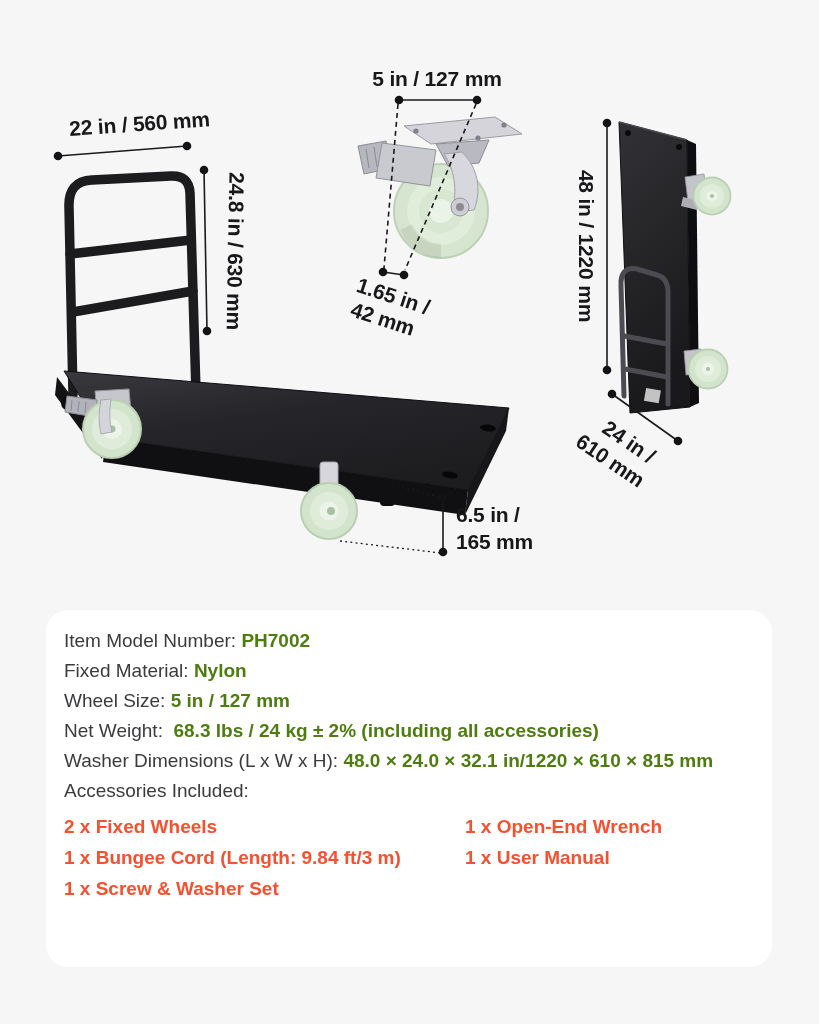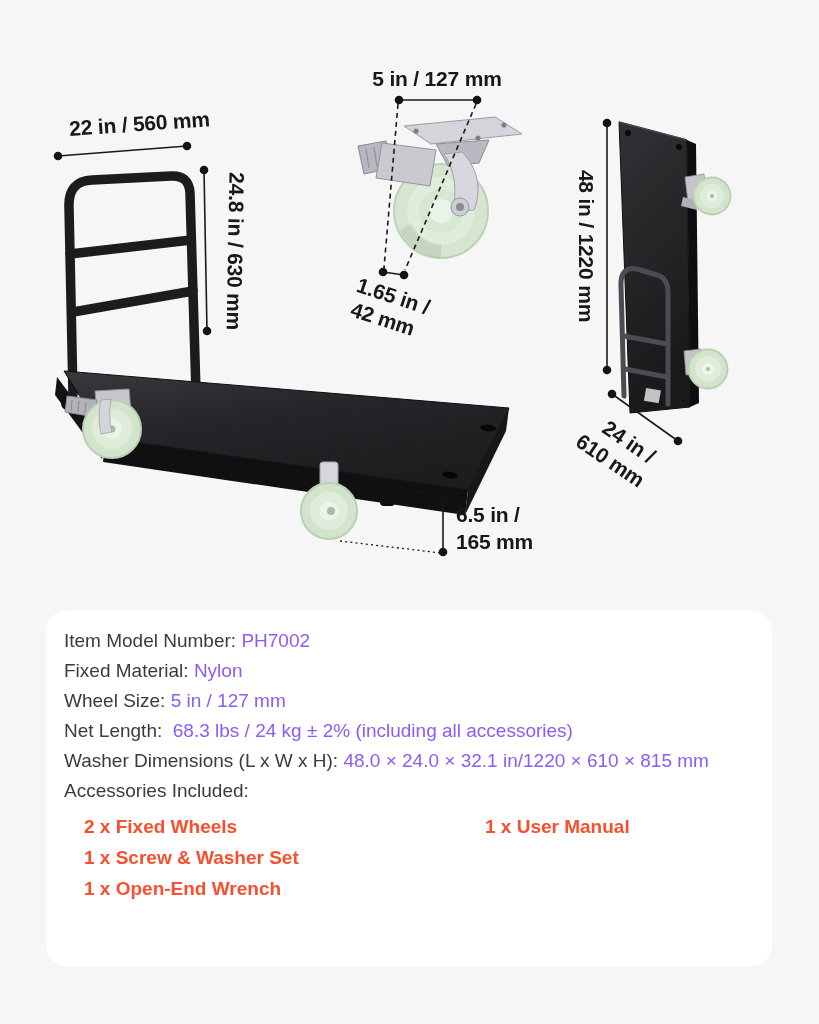--- a/index.html
+++ b/index.html
@@ -29,30 +29,29 @@
     font-size:19px;
     color:#3B3B3D;
   }
   .spec-row{
     white-space:pre-wrap;
     line-height:30px;
     height:30px;
     overflow:hidden;
   }
   .spec-value{
-    color:#8b5cf6;
-    font-weight:400;
+    color:#4d7c0f;
+    font-weight:700;
   }
   .accessories{
     display:grid;
     grid-template-columns:401px 1fr;
     grid-auto-flow:column;
     grid-template-rows:repeat(3,31px);
     margin-top:5px;
-    margin-left:20px;
   }
   .accessory-item{
     line-height:31px;
     color:#F7502E;
     font-weight:700;
     white-space:pre;
   }
 </style>
 </head>
 <body>
@@ -213,24 +212,25 @@
         <text class="dim" x="0" y="-5" text-anchor="middle">24 in /</text>
         <text class="dim" x="-5" y="21" text-anchor="middle">610 mm</text>
       </g>
     </g>
   </svg>
 
   <div class="specs-card">
     <div class="spec-row"><span>Item Model Number: </span><span class="spec-value">PH7002</span></div>
     <div class="spec-row"><span>Fixed Material: </span><span class="spec-value">Nylon</span></div>
     <div class="spec-row"><span>Wheel Size: </span><span class="spec-value">5 in / 127 mm</span></div>
-    <div class="spec-row"><span>Net Length:  </span><span class="spec-value">68.3 lbs / 24 kg ± 2% (including all accessories)</span></div>
+    <div class="spec-row"><span>Net Weight:  </span><span class="spec-value">68.3 lbs / 24 kg ± 2% (including all accessories)</span></div>
     <div class="spec-row"><span>Washer Dimensions (L x W x H): </span><span class="spec-value">48.0 × 24.0 × 32.1 in/1220 × 610 × 815 mm</span></div>
     <div class="spec-row"><span>Accessories Included:</span><span class="spec-value"></span></div>
 
     <div class="accessories">
       <div class="accessory-item">2 x Fixed Wheels</div>
+      <div class="accessory-item">1 x Bungee Cord (Length: 9.84 ft/3 m)</div>
       <div class="accessory-item">1 x Screw &amp; Washer Set</div>
       <div class="accessory-item">1 x Open-End Wrench</div>
       <div class="accessory-item">1 x User Manual</div>
     </div>
   </div>
 </div>
 
 </body></html>

